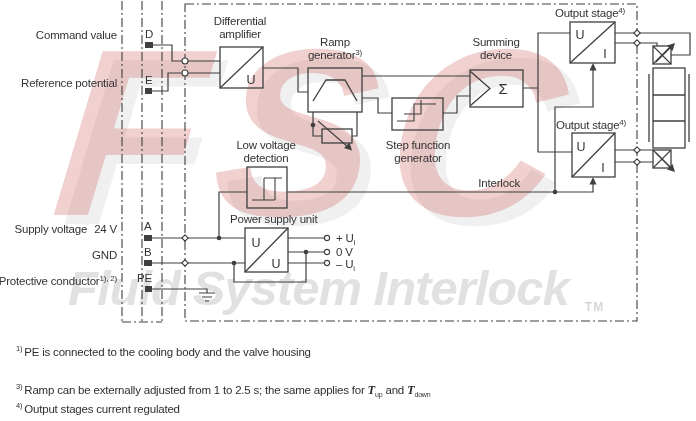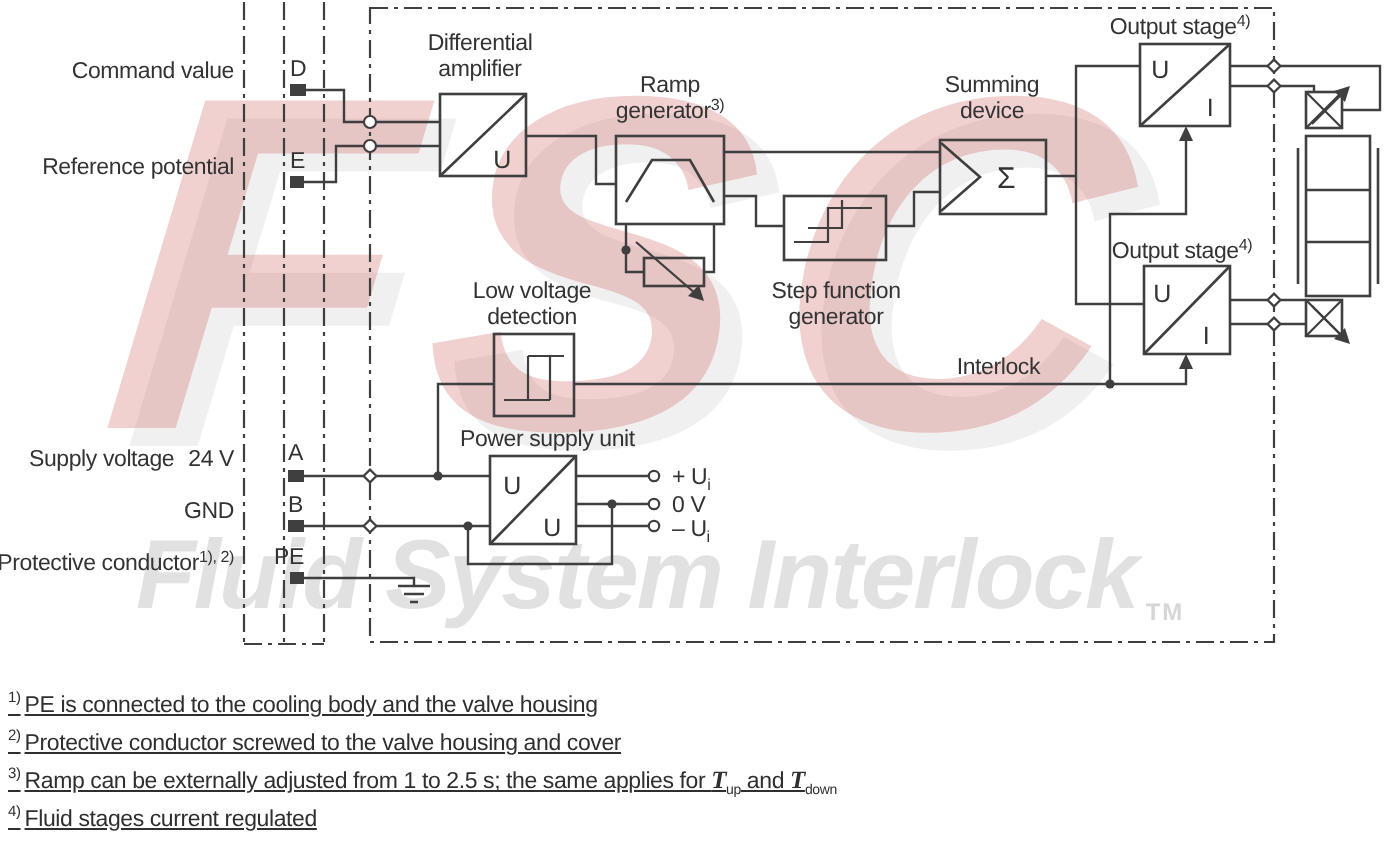--- a/index.html
+++ b/index.html
@@ -8,30 +8,30 @@
   
   .wm-fsc{position:absolute;left:58px;top:14px;z-index:0;
           font:italic bold 238px "Liberation Sans",sans-serif;line-height:1;
           letter-spacing:14px;color:rgba(201,72,72,0.26);
           transform:skewX(-6deg);
           text-shadow:12px 9px 0 rgba(160,160,160,0.16);white-space:nowrap;}
   .wm-text{position:absolute;left:68px;top:260px;z-index:1;white-space:nowrap;
            font:italic bold 49px "Liberation Sans",sans-serif;
            color:rgba(120,120,120,0.22);letter-spacing:-1px;}
   .wm-tm{font:bold 12px "Liberation Sans",sans-serif;font-style:normal;
-         color:rgba(120,120,120,0.30);letter-spacing:1px;margin-left:4px;
+         color:rgba(120,120,120,0.30);letter-spacing:1px;margin-left:16px;
          position:relative;top:6px;}
   svg.diagram{position:absolute;left:0;top:0;z-index:2;}
   svg text{font-family:"Liberation Sans",sans-serif;font-size:11.5px;fill:#333;letter-spacing:-0.2px;}
   svg text.blk{font-size:12.5px;}
   svg tspan.sup{font-size:8px;}
   svg tspan.subi{font-size:8px;}
   
-  .fn{position:absolute;left:4px;z-index:2;font-size:11.5px;color:#2f2f2f;
-      letter-spacing:-0.2px;white-space:nowrap;text-decoration:underline;}
+  .fn{position:absolute;left:16px;z-index:2;font-size:11.5px;color:#2f2f2f;
+      letter-spacing:-0.2px;white-space:nowrap;}
   .fn-mark{font-size:7.5px;vertical-align:super;margin-right:2px;}
   .tv{font-family:"Liberation Serif",serif;font-style:italic;font-weight:bold;font-size:12.5px;}
   .fs{font-size:7px;vertical-align:sub;}
 </style>
 </head>
 <body>
 
 <div class="stage">
 
   <div class="wm-fsc">FSC</div>
@@ -187,17 +187,16 @@
 
       <text x="520" y="187" text-anchor="end">Interlock</text>
 
       <text x="336" y="242"><tspan>+ U</tspan><tspan class="subi" dy="3">i</tspan></text>
       <text x="336" y="256">0 V</text>
       <text x="336" y="268"><tspan>– U</tspan><tspan class="subi" dy="3">i</tspan></text>
     </g>
   </svg>
 
   <div class="fn" style="top:344px"><span class="fn-mark">1)</span><span>PE is connected to the cooling body and the valve housing</span></div>
-  <div class="fn" style="top:363px"><span class="fn-mark">2)</span><span>Protective conductor screwed to the valve housing and cover</span></div>
   <div class="fn" style="top:382px"><span class="fn-mark">3)</span><span>Ramp can be externally adjusted from 1 to 2.5 s; the same applies for </span><span class="tv">T</span><span class="fs">up</span><span> and </span><span class="tv">T</span><span class="fs">down</span></div>
-  <div class="fn" style="top:401px"><span class="fn-mark">4)</span><span>Fluid stages current regulated</span></div>
+  <div class="fn" style="top:401px"><span class="fn-mark">4)</span><span>Output stages current regulated</span></div>
 
 </div>
 
 </body></html>

